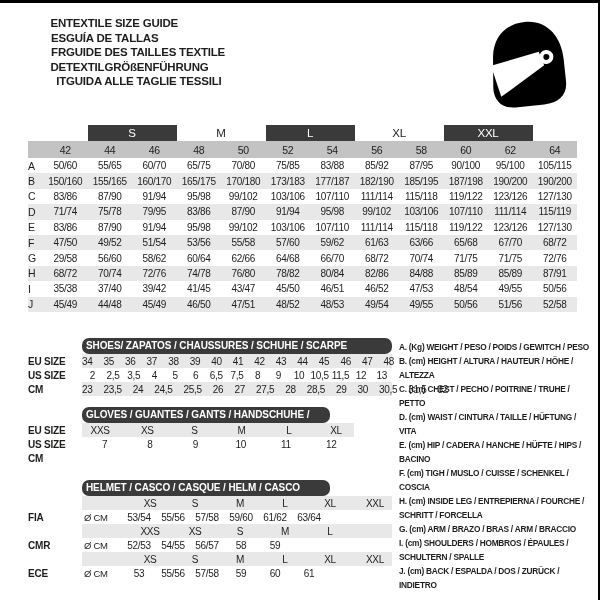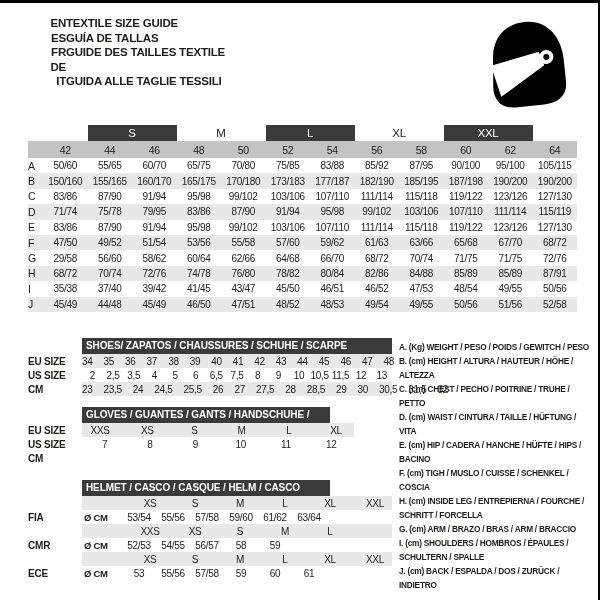--- a/index.html
+++ b/index.html
@@ -23,33 +23,33 @@
   .mcell{width:44.5px;text-align:center;}
   .mspacer2{width:59.5px;}
   .mband{width:89px;text-align:center;font-size:11.5px;height:16px;line-height:16px;}
   .mband.dark{background:var(--dark);color:#fff;}
   .size-row{background:var(--gray);height:17px;font-size:10.5px;}
 
   
   .subtable{position:absolute;left:28px;}
   .shoes{top:335px;} .gloves{top:404px;} .helmettab{top:477px;}
   .subband{height:16px;line-height:16px;background:var(--dark);color:#fff;font-weight:700;
-           font-size:10px;letter-spacing:-0.1px;padding-left:4px;margin-left:54px;}
+           font-size:10px;letter-spacing:-0.1px;padding-left:4px;margin-left:54px;border-radius:7px;}
   .shoes .subband{width:306px;}
   .gloves .subband{width:244px;}
   .helmettab .subband{width:244px;}
   .subrow{display:flex;align-items:center;height:14px;font-size:10px;letter-spacing:-0.3px;white-space:nowrap;}
   .sublabel{width:54px;font-weight:700;font-size:10px;letter-spacing:-0.2px;}
   .subvals{display:flex;align-items:center;height:100%;}
   .subvals.shaded{background:var(--stripe);gap:11px;}
   .shoes .subvals{width:310px;}
   .gloves .subvals{width:272px;}
   .subcell{flex:1;text-align:center;}
   .helmvals{width:310px;}
-  .unitcell{width:38px;text-align:left;padding-left:2px;font-weight:700;font-size:9.5px;}
+  .unitcell{width:38px;text-align:left;padding-left:2px;font-weight:400;font-size:9.5px;}
   .helmcell{width:34px;text-align:center;}
 
   
   .legend{position:absolute;left:399px;top:337px;width:196px;
           font-size:8.3px;font-weight:700;letter-spacing:-0.25px;line-height:14px;}
 </style>
 </head>
 <body>
 
 <div class="page">
@@ -62,20 +62,21 @@
       <div class="lang-row">
         <div class="lang-code">ES</div>
         <div class="lang-text">GUÍA DE TALLAS</div>
       </div>
       <div class="lang-row">
         <div class="lang-code">FR</div>
         <div class="lang-text">GUIDE DES TAILLES TEXTILE</div>
       </div>
       <div class="lang-row">
         <div class="lang-code">DE</div>
+        <div class="lang-text">TEXTILGRÖßENFÜHRUNG</div>
       </div>
       <div class="lang-row">
         <div class="lang-code">IT</div>
         <div class="lang-text">GUIDA ALLE TAGLIE TESSILI</div>
       </div>
     </div>
 
   <div class="helmet-wrap">
     <svg width="80" height="92" viewBox="0 0 80 92" aria-hidden="true">
       <g transform="rotate(-6 40 46)">

